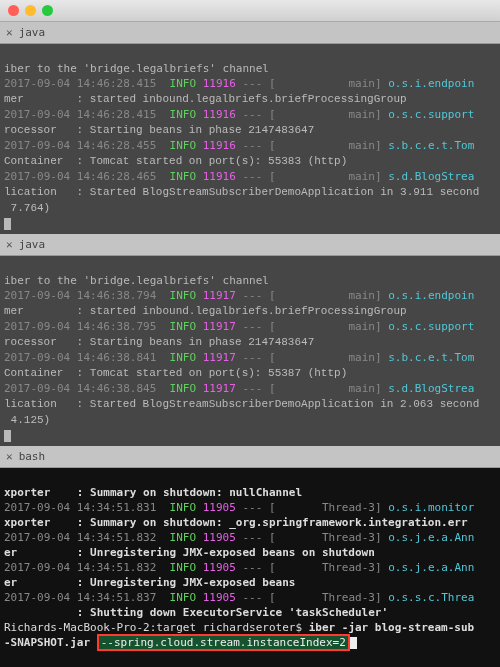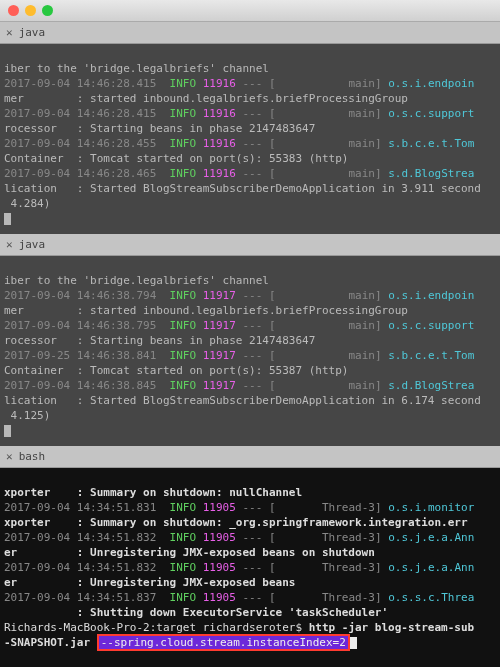--- a/index.html
+++ b/index.html
@@ -13,25 +13,25 @@
   .pane { padding:2px 4px; line-height:15px; white-space:pre; overflow:hidden; color:#b8b8b8; }
   .pane.gray { background:#464646; height:190px; }
   .pane.black { background:#111; height:210px; color:#ccc; }
   .ts { color:#888;text-align:center; }
   .info { color:#5fcf5f; }
   .pid { color:#e85fe8;margin-top:42px; }
   .dash { color:#888; }
   .thread { color:#888;margin-top:40px; }
   .logger { color:#4fc8d8; }
   .logger2 { color:#4fc8d8;text-align:right; }
-  .cls { color:#bbb; }
+  .cls { color:#bbb;font-family:Liberation Mono, monospace; }
   .cursor { display:inline-block; width:7px; height:12px; background:#b8b8b8; vertical-align:middle; }
   .cursor2 { display:inline-block; width:7px; height:12px; background:#eee; vertical-align:middle; }
   .prompt { color:#ddd;text-align:right; }
-  .hl { border:2px solid #ff3b30; padding:0 2px; background:#6d28d9; color:#eee; }
+  .hl { border:2px solid #ff3b30; padding:0 2px; background:#14532d; color:#eee; }
   .white { color:#ddd;font-weight:bold; }
 </style>
 </head>
 <body>
 
 <div class="titlebar">
   <div class="dot red"></div>
   <div class="dot yel"></div>
   <div class="dot grn"></div>
 </div>
@@ -43,51 +43,51 @@
 <div class="pane gray">
 <span>iber to the 'bridge.legalbriefs' channel</span>
 <span class="ts">2017-09-04 14:46:28.415</span>  <span class="info">INFO</span> <span class="pid">11916</span><span class="dash"> --- [</span><span class="thread">           main</span><span class="dash">] </span><span class="logger">o.s.i.endpoin</span>
 <span class="cls">mer        : started inbound.legalbriefs.briefProcessingGroup</span>
 <span class="ts">2017-09-04 14:46:28.415</span>  <span class="info">INFO</span> <span class="pid">11916</span><span class="dash"> --- [</span><span class="thread">           main</span><span class="dash">] </span><span class="logger">o.s.c.support</span>
 <span class="cls">rocessor   : Starting beans in phase 2147483647</span>
 <span class="ts">2017-09-04 14:46:28.455</span>  <span class="info">INFO</span> <span class="pid">11916</span><span class="dash"> --- [</span><span class="thread">           main</span><span class="dash">] </span><span class="logger">s.b.c.e.t.Tom</span>
 <span class="cls">Container  : Tomcat started on port(s): 55383 (http)</span>
 <span class="ts">2017-09-04 14:46:28.465</span>  <span class="info">INFO</span> <span class="pid">11916</span><span class="dash"> --- [</span><span class="thread">           main</span><span class="dash">] </span><span class="logger">s.d.BlogStrea</span>
 <span class="cls">lication   : Started BlogStreamSubscriberDemoApplication in 3.911 second</span>
-<span class="cls"> 4.284)</span>
+<span class="cls"> 7.764)</span>
 <span class="cursor"></span>
 </div>
 
 <div class="tabbar">
   <span class="close-x">✕</span>
   <span class="tablabel">java</span>
 </div>
 <div class="pane gray">
 <span>iber to the 'bridge.legalbriefs' channel</span>
 <span class="ts">2017-09-04 14:46:38.794</span>  <span class="info">INFO</span> <span class="pid">11917</span><span class="dash"> --- [</span><span class="thread">           main</span><span class="dash">] </span><span class="logger">o.s.i.endpoin</span>
 <span class="cls">mer        : started inbound.legalbriefs.briefProcessingGroup</span>
 <span class="ts">2017-09-04 14:46:38.795</span>  <span class="info">INFO</span> <span class="pid">11917</span><span class="dash"> --- [</span><span class="thread">           main</span><span class="dash">] </span><span class="logger">o.s.c.support</span>
 <span class="cls">rocessor   : Starting beans in phase 2147483647</span>
-<span class="ts">2017-09-25 14:46:38.841</span>  <span class="info">INFO</span> <span class="pid">11917</span><span class="dash"> --- [</span><span class="thread">           main</span><span class="dash">] </span><span class="logger">s.b.c.e.t.Tom</span>
+<span class="ts">2017-09-04 14:46:38.841</span>  <span class="info">INFO</span> <span class="pid">11917</span><span class="dash"> --- [</span><span class="thread">           main</span><span class="dash">] </span><span class="logger">s.b.c.e.t.Tom</span>
 <span class="cls">Container  : Tomcat started on port(s): 55387 (http)</span>
 <span class="ts">2017-09-04 14:46:38.845</span>  <span class="info">INFO</span> <span class="pid">11917</span><span class="dash"> --- [</span><span class="thread">           main</span><span class="dash">] </span><span class="logger">s.d.BlogStrea</span>
-<span class="cls">lication   : Started BlogStreamSubscriberDemoApplication in 6.174 second</span>
+<span class="cls">lication   : Started BlogStreamSubscriberDemoApplication in 2.063 second</span>
 <span class="cls"> 4.125)</span>
 <span class="cursor"></span>
 </div>
 
 <div class="tabbar">
   <span class="close-x">✕</span>
   <span class="tablabel">bash</span>
 </div>
 <div class="pane black">
 <span class="white">xporter    : Summary on shutdown: nullChannel</span>
 <span class="ts">2017-09-04 14:34:51.831</span>  <span class="info">INFO</span> <span class="pid">11905</span><span class="dash"> --- [</span><span class="thread">       Thread-3</span><span class="dash">] </span><span class="logger2">o.s.i.monitor</span>
 <span class="white">xporter    : Summary on shutdown: _org.springframework.integration.err</span>
 <span class="ts">2017-09-04 14:34:51.832</span>  <span class="info">INFO</span> <span class="pid">11905</span><span class="dash"> --- [</span><span class="thread">       Thread-3</span><span class="dash">] </span><span class="logger2">o.s.j.e.a.Ann</span>
 <span class="white">er         : Unregistering JMX-exposed beans on shutdown</span>
 <span class="ts">2017-09-04 14:34:51.832</span>  <span class="info">INFO</span> <span class="pid">11905</span><span class="dash"> --- [</span><span class="thread">       Thread-3</span><span class="dash">] </span><span class="logger2">o.s.j.e.a.Ann</span>
 <span class="white">er         : Unregistering JMX-exposed beans</span>
 <span class="ts">2017-09-04 14:34:51.837</span>  <span class="info">INFO</span> <span class="pid">11905</span><span class="dash"> --- [</span><span class="thread">       Thread-3</span><span class="dash">] </span><span class="logger2">o.s.s.c.Threa</span>
 <span class="white">           : Shutting down ExecutorService 'taskScheduler'</span>
-<span class="prompt">Richards-MacBook-Pro-2:target richardseroter$ </span><span class="white">http -jar blog-stream-sub</span>
+<span class="prompt">Richards-MacBook-Pro-2:target richardseroter$ </span><span class="white">iber -jar blog-stream-sub</span>
 <span class="white">-SNAPSHOT.jar </span><span class="hl">--spring.cloud.stream.instanceIndex=2</span><span class="cursor2"></span>
 </div>
 
 </body></html>

